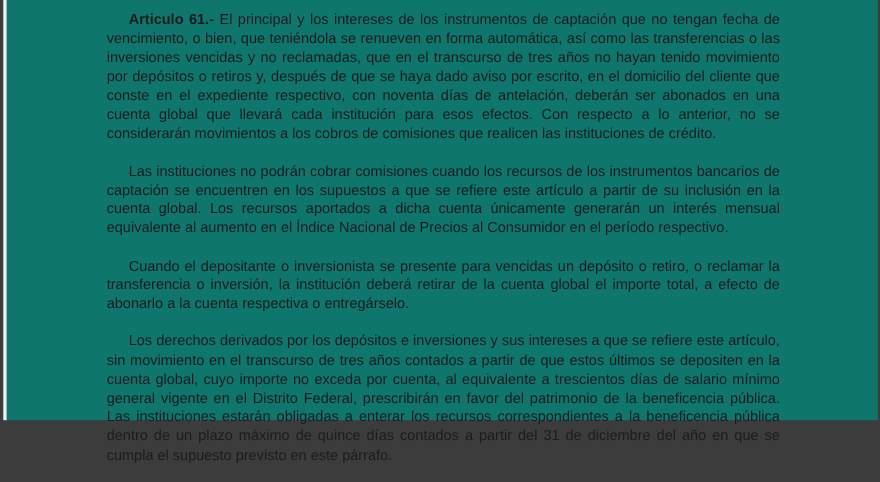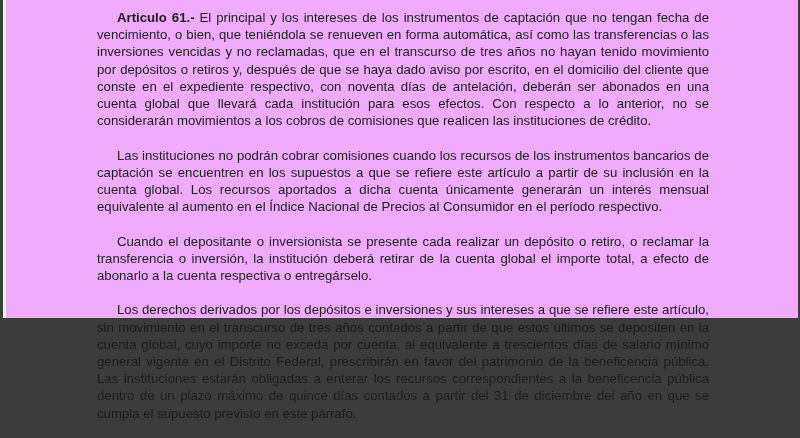--- a/index.html
+++ b/index.html
@@ -2,22 +2,22 @@
 <html><head>
 <meta charset="utf-8">
 <style>
   html, body { margin: 0; padding: 0; }
   body {
     width: 800px; height: 438px; overflow: hidden;
     background: #3c3c3c;
     font-family: "Liberation Sans", sans-serif;
   }
   .page {
-    position: absolute; left: 3px; top: 0; width: 795px; height: 318px;
-    background: #f0abfc;
+    position: absolute; left: 3px; top: 0; width: 795px; height: 382px;
+    background: #0f766e;
     border-left: 3px solid #efefef;
     box-sizing: border-box;
   }
   .content {
     position: absolute; left: 91px; top: 9px; width: 612px;
     font-size: 13.2px; line-height: 17.2px; color: #1c1c1c;
   }
   .para {
     margin: 0 0 17.2px 0;
     text-align: justify;
@@ -25,17 +25,17 @@
   }
   .para .lead { font-weight: bold; }
 </style>
 </head>
 <body>
 
 <div class="page">
   <div class="content">
     <p class="para"><span class="lead">Articulo 61.-</span><span> El principal y los intereses de los instrumentos de captación que no tengan fecha de vencimiento, o bien, que teniéndola se renueven en forma automática, así como las transferencias o las inversiones vencidas y no reclamadas, que en el transcurso de tres años no hayan tenido movimiento por depósitos o retiros y, después de que se haya dado aviso por escrito, en el domicilio del cliente que conste en el expediente respectivo, con noventa días de antelación, deberán ser abonados en una cuenta global que llevará cada institución para esos efectos. Con respecto a lo anterior, no se considerarán movimientos a los cobros de comisiones que realicen las instituciones de crédito.</span></p>
     <p class="para">Las instituciones no podrán cobrar comisiones cuando los recursos de los instrumentos bancarios de captación se encuentren en los supuestos a que se refiere este artículo a partir de su inclusión en la cuenta global. Los recursos aportados a dicha cuenta únicamente generarán un interés mensual equivalente al aumento en el Índice Nacional de Precios al Consumidor en el período respectivo.</p>
-    <p class="para">Cuando el depositante o inversionista se presente cada realizar un depósito o retiro, o reclamar la transferencia o inversión, la institución deberá retirar de la cuenta global el importe total, a efecto de abonarlo a la cuenta respectiva o entregárselo.</p>
+    <p class="para">Cuando el depositante o inversionista se presente para vencidas un depósito o retiro, o reclamar la transferencia o inversión, la institución deberá retirar de la cuenta global el importe total, a efecto de abonarlo a la cuenta respectiva o entregárselo.</p>
     <p class="para">Los derechos derivados por los depósitos e inversiones y sus intereses a que se refiere este artículo, sin movimiento en el transcurso de tres años contados a partir de que estos últimos se depositen en la cuenta global, cuyo importe no exceda por cuenta, al equivalente a trescientos días de salario mínimo general vigente en el Distrito Federal, prescribirán en favor del patrimonio de la beneficencia pública. Las instituciones estarán obligadas a enterar los recursos correspondientes a la beneficencia pública dentro de un plazo máximo de quince días contados a partir del 31 de diciembre del año en que se cumpla el supuesto previsto en este párrafo.</p>
 
   </div>
 </div>
 
 </body></html>

